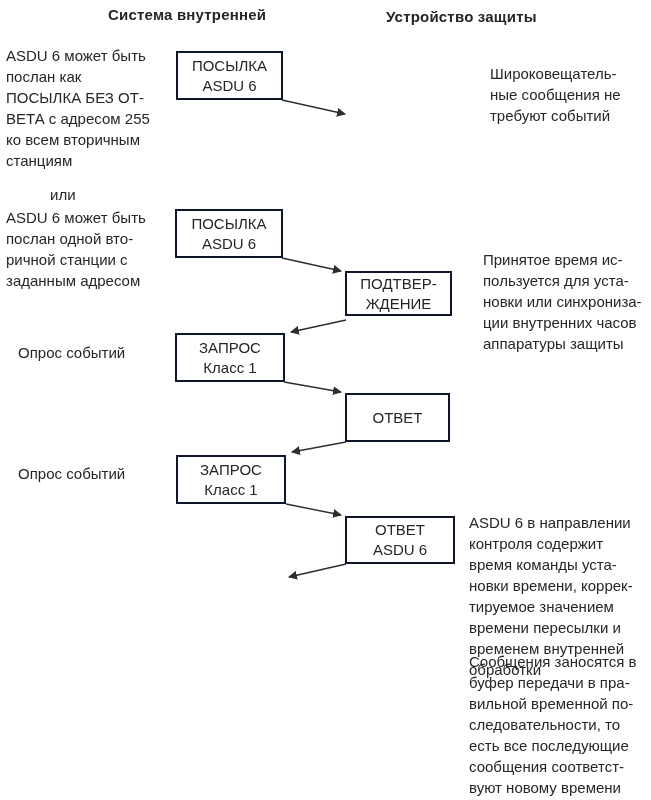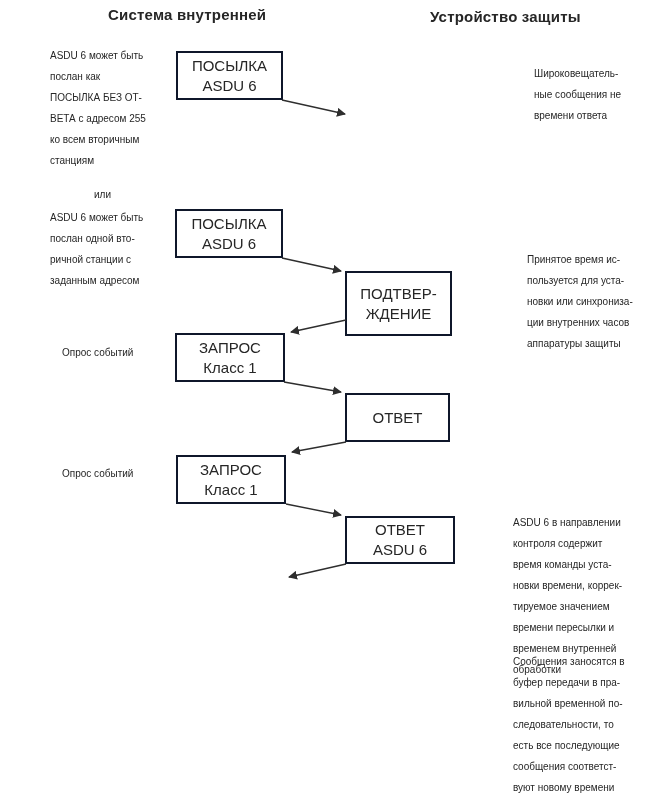--- a/index.html
+++ b/index.html
@@ -18,24 +18,23 @@
   }
   .hdr {
     position: absolute;
     font-size: 15px;
     font-weight: bold;
     letter-spacing: 0.2px;
     white-space: nowrap;
   }
   .note {
     position: absolute;
-    font-size: 10px;
+    font-size: 15px;
     line-height: 21px;
     white-space: pre-line;
-    margin-left: 44px;
   }
   .flow-box {
     position: absolute;
     border: 2px solid #0f172a;
     background: #ffffff;
     display: flex;
     align-items: center;
     justify-content: center;
     text-align: center;
     font-size: 15px;
@@ -55,39 +54,39 @@
     stroke: #2e2e2e;
     stroke-width: 1.4;
   }
 </style>
 </head>
 <body>
 
 <div class="page">
 
   <div class="hdr" style="left:108px; top:6px;">Система внутренней</div>
-  <div class="hdr" style="left:386px; top:8px;margin-left:44px;">Устройство защиты</div>
+  <div class="hdr" style="left:386px; top:8px;">Устройство защиты</div>
 
   <div class="note" style="left:6px; top:45px; width:170px;">ASDU 6 может быть
 послан как
 ПОСЫЛКА БЕЗ ОТ-
 ВЕТА с адресом 255
 ко всем вторичным
 станциям</div>
   <div class="note" style="left:50px; top:184px;">или</div>
   <div class="note" style="left:6px; top:207px; width:170px;">ASDU 6 может быть
 послан одной вто-
 ричной станции с
 заданным адресом</div>
   <div class="note" style="left:18px; top:342px;">Опрос событий</div>
   <div class="note" style="left:18px; top:463px;">Опрос событий</div>
 
   <div class="note" style="left:490px; top:63px; width:160px;">Широковещатель-
 ные сообщения не
-времени ответа</div>
+требуют событий</div>
   <div class="note" style="left:483px; top:249px; width:180px;">Принятое время ис-
 пользуется для уста-
 новки или синхрониза-
 ции внутренних часов
 аппаратуры защиты</div>
   <div class="note" style="left:469px; top:512px; width:180px;">ASDU 6 в направлении
 контроля содержит
 время команды уста-
 новки времени, коррек-
 тируемое значением
@@ -100,21 +99,21 @@
 следовательности, то
 есть все последующие
 сообщения соответст-
 вуют новому времени
 синхронизации</div>
 
   <div class="flow-box" style="left:176px; top:51px;  width:107px; height:49px;">ПОСЫЛКА
 ASDU 6</div>
   <div class="flow-box" style="left:175px; top:209px; width:108px; height:49px;">ПОСЫЛКА
 ASDU 6</div>
-  <div class="flow-box" style="left:345px; top:271px; width:107px; height:65px;">ПОДТВЕР-
+  <div class="flow-box" style="left:345px; top:271px; width:107px; height:45px;">ПОДТВЕР-
 ЖДЕНИЕ</div>
   <div class="flow-box" style="left:175px; top:333px; width:110px; height:49px;">ЗАПРОС
 Класс 1</div>
   <div class="flow-box" style="left:345px; top:393px; width:105px; height:49px;">ОТВЕТ</div>
   <div class="flow-box" style="left:176px; top:455px; width:110px; height:49px;">ЗАПРОС
 Класс 1</div>
   <div class="flow-box" style="left:345px; top:516px; width:110px; height:48px;">ОТВЕТ
 ASDU 6</div>
 
   <svg class="arrow-layer" viewBox="0 0 651 800" xmlns="http://www.w3.org/2000/svg">

